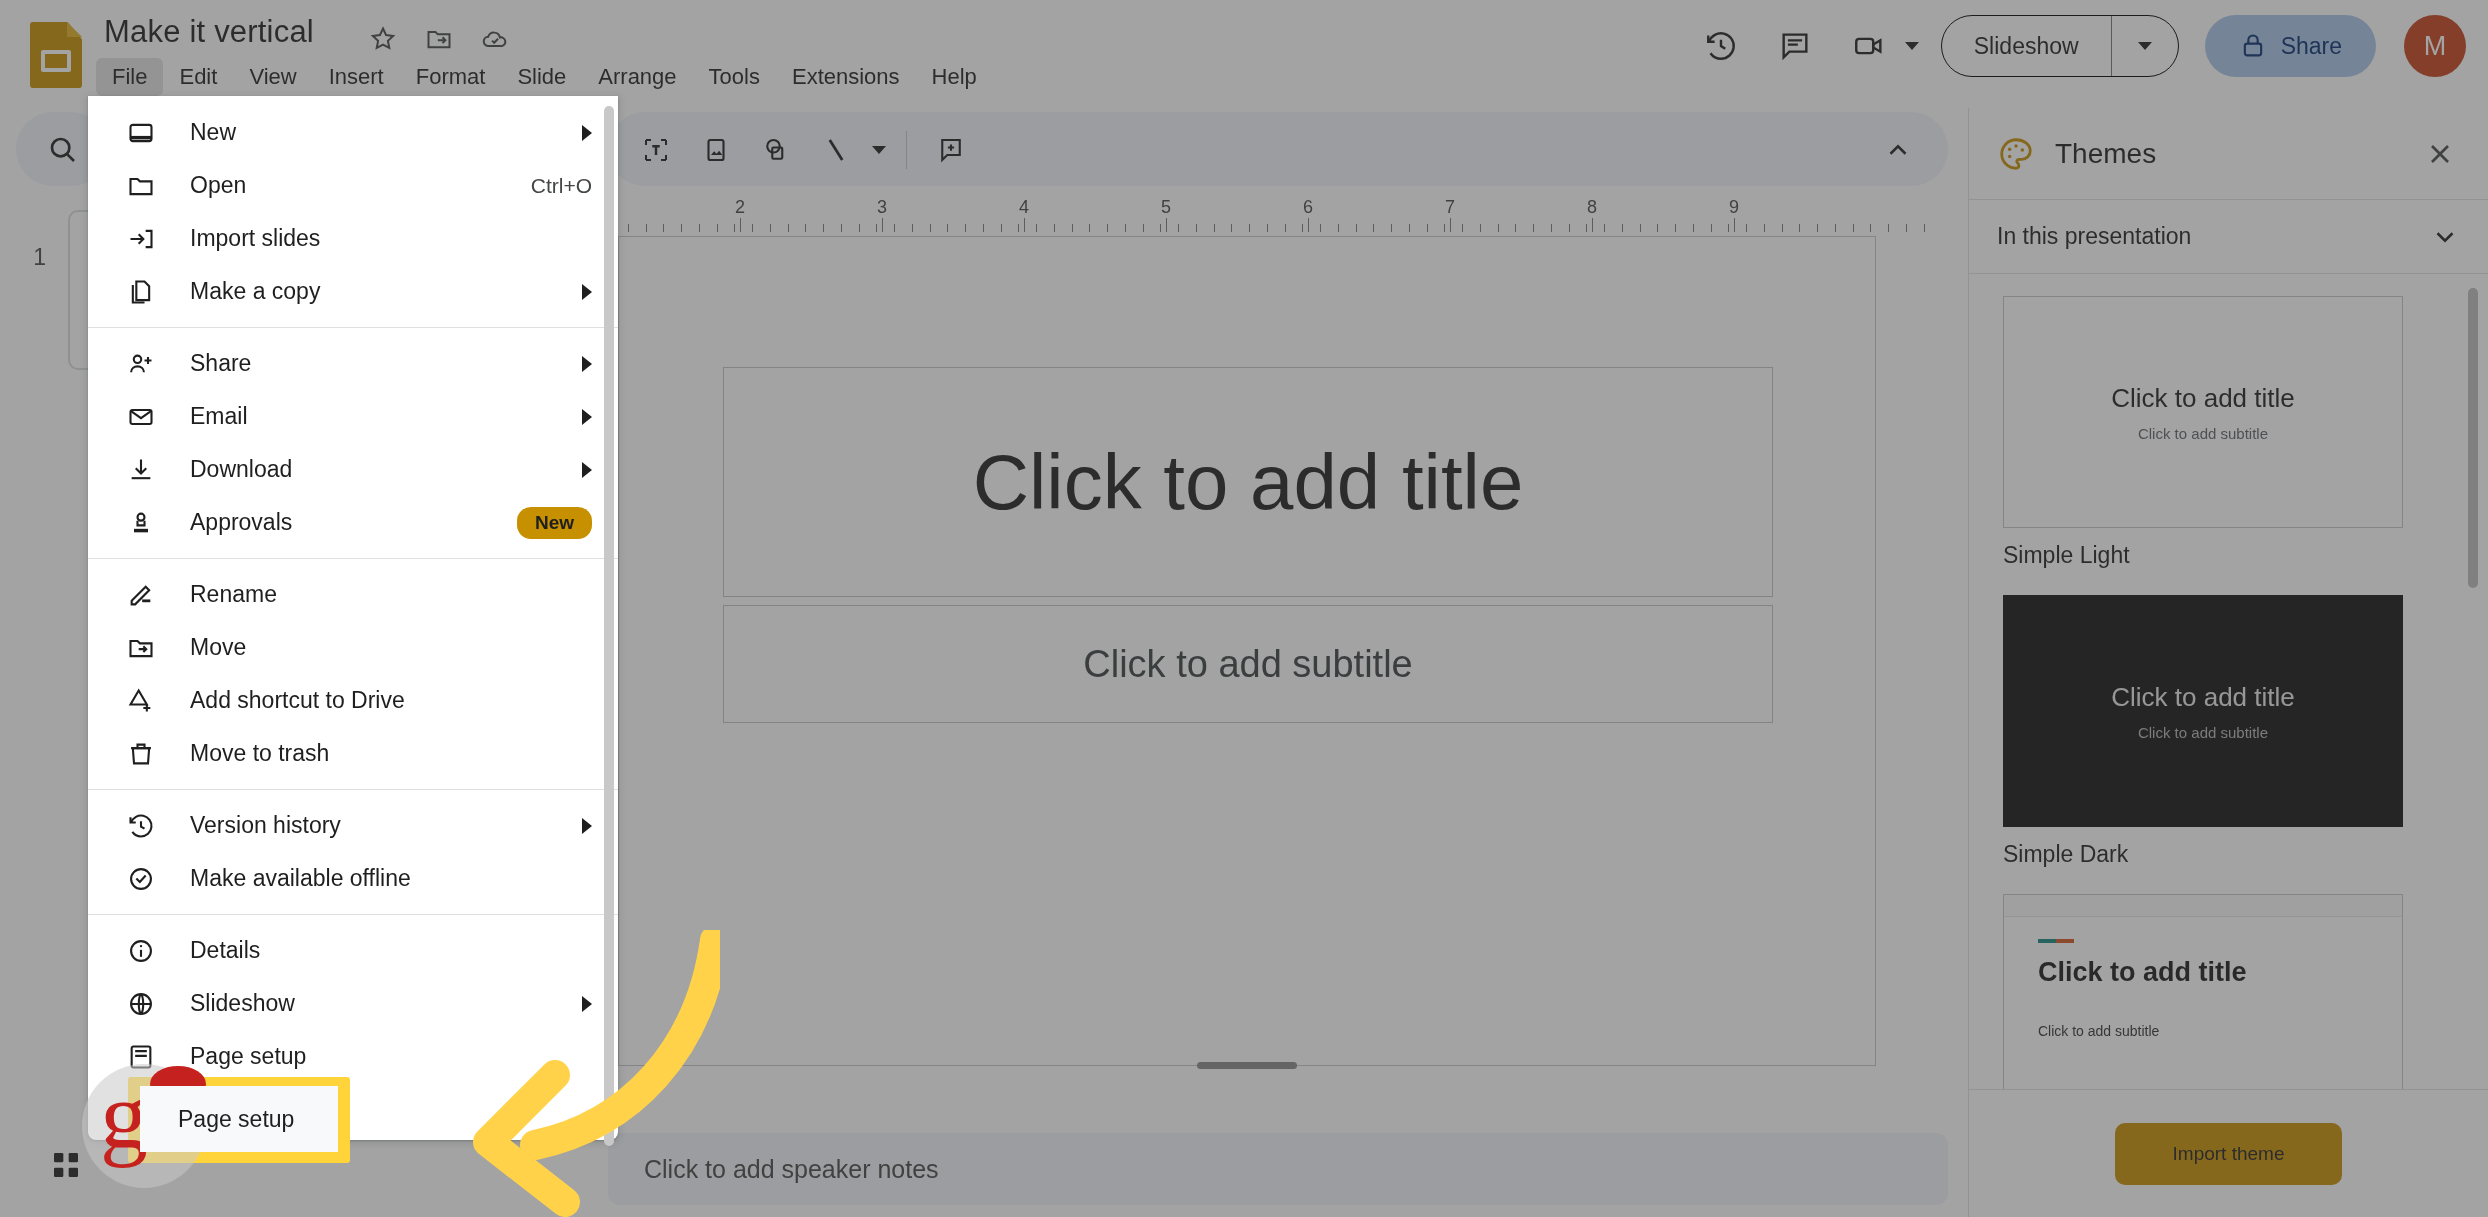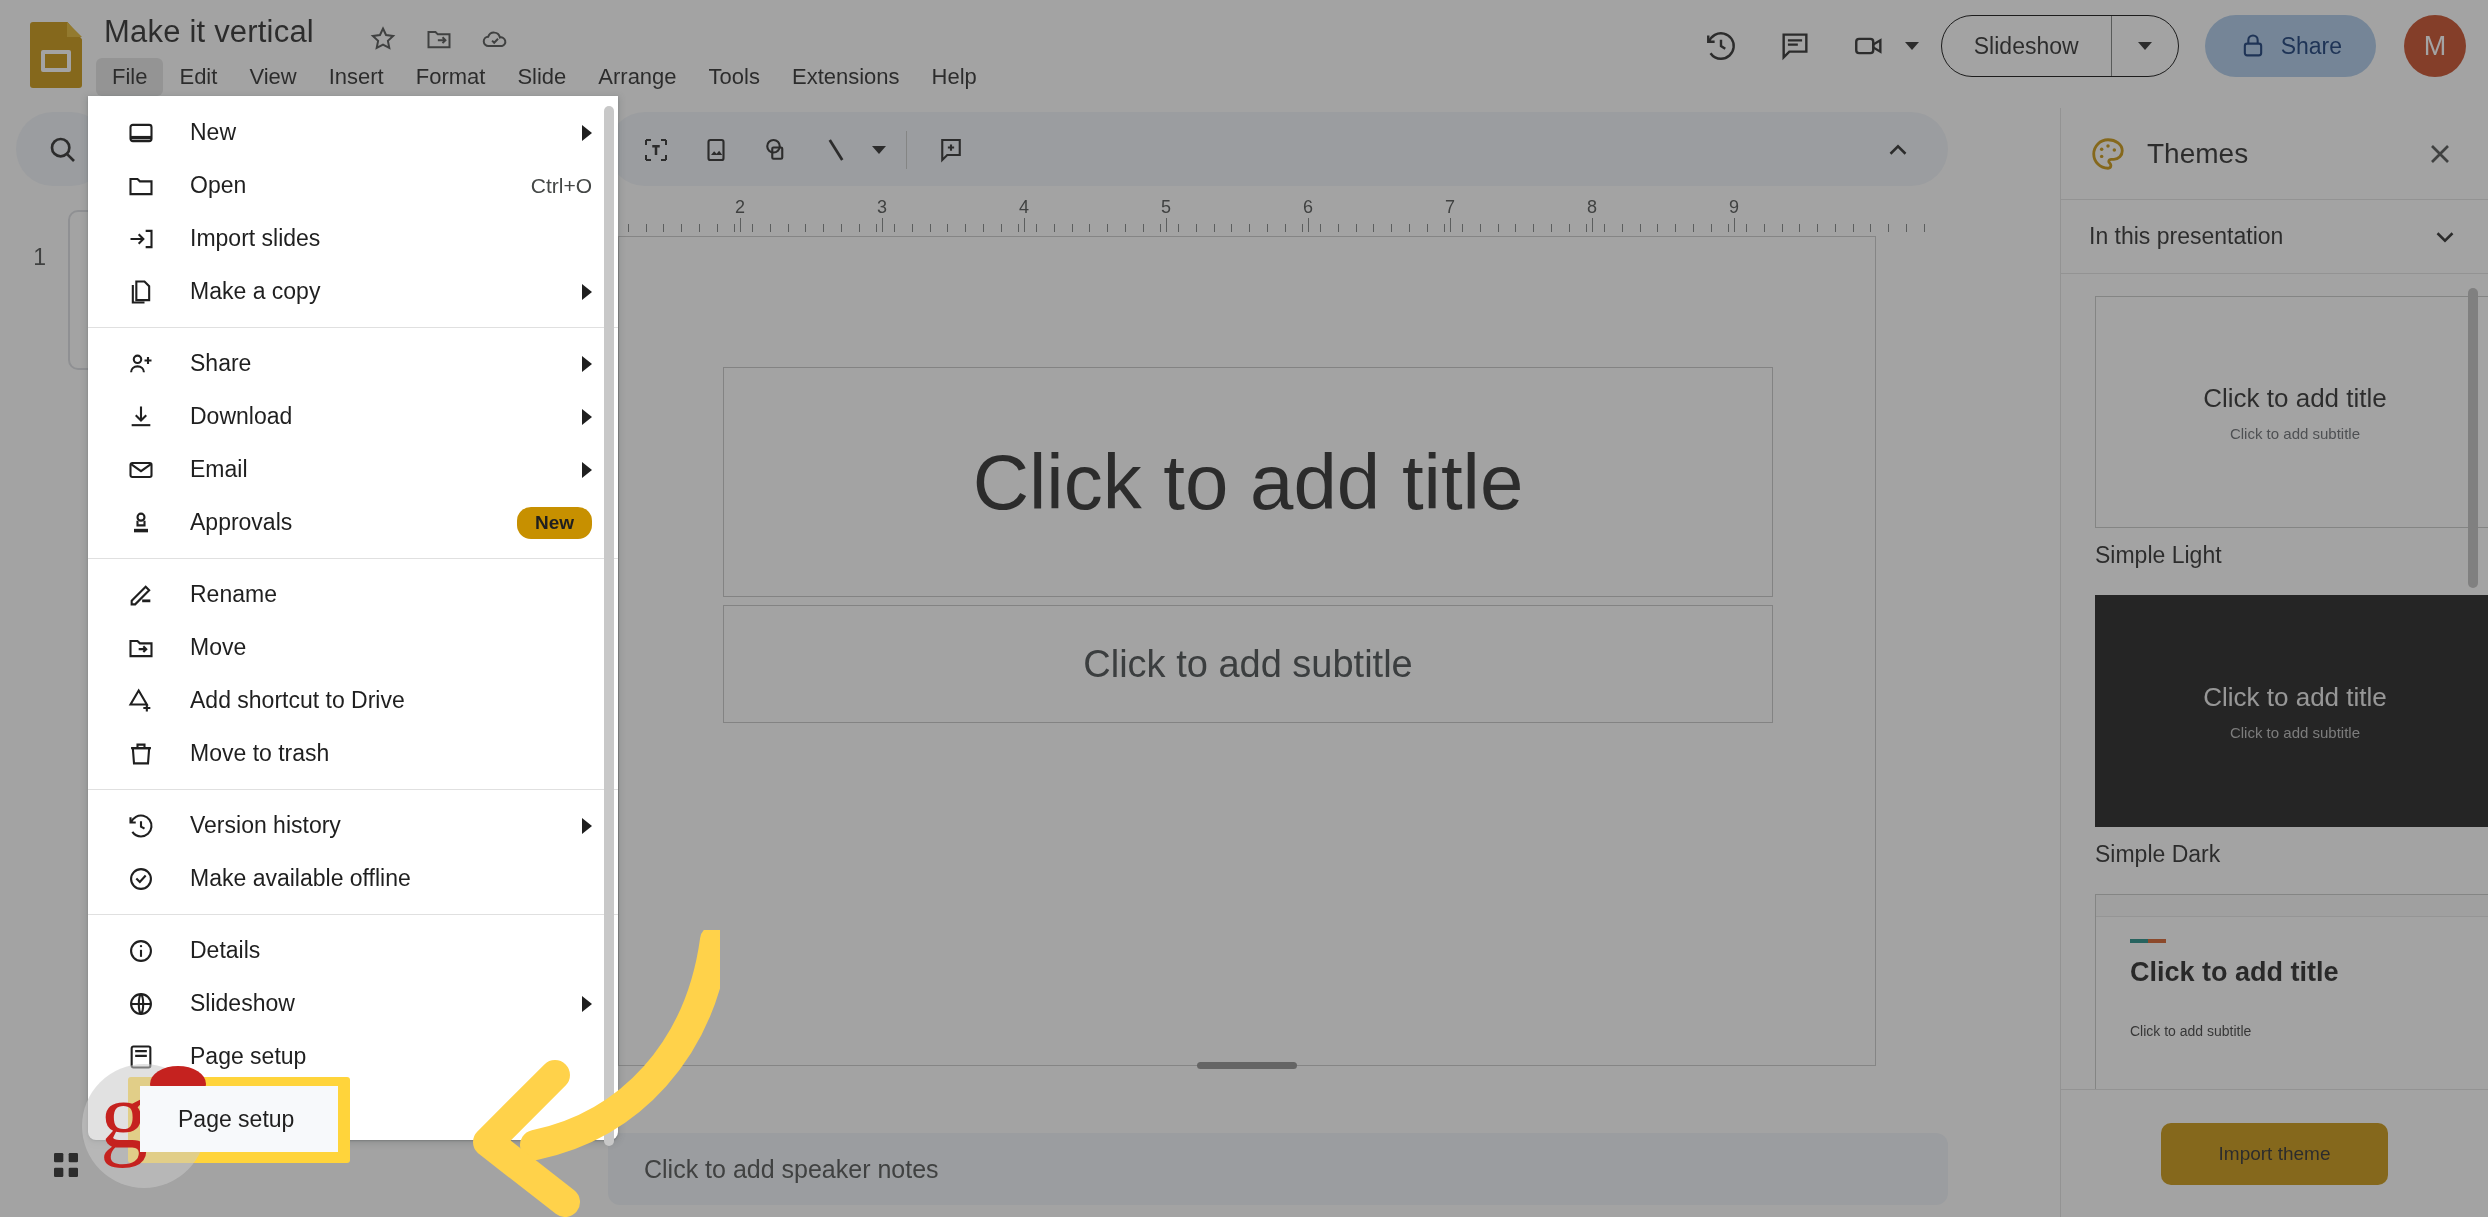--- a/index.html
+++ b/index.html
@@ -90,21 +90,21 @@
   
   .notes { position:absolute; left:608px; bottom:12px; width:1340px; height:72px; background:#f0f4f9;
      border-radius:12px; display:flex; align-items:center; padding-left:36px; font-size:25px; color:#444746; }
 
   
   .gridbtn { position:absolute; left:42px; bottom:28px; width:48px; height:48px; cursor:pointer;
      display:flex; align-items:center; justify-content:center; color:#1f1f1f; }
   .gridbtn svg { width:32px; height:32px; }
 
   
-  .themes { position:absolute; right:0; top:108px; width:428px; bottom:0; background:#fff; border-left:1px solid #e0e0e0; }
+  .themes { position:absolute; right:0; top:108px; width:520px; bottom:0; background:#fff; border-left:1px solid #e0e0e0; }
   .th-head { height:92px; display:flex; align-items:center; padding:0 28px; gap:20px; border-bottom:1px solid #e0e0e0;}
   .th-head .palette { width:38px;height:38px;color:#c79000; }
   .th-title { font-size:28px; color:#1f1f1f; flex:1; }
   .th-close { width:40px;height:40px;display:flex;align-items:center;justify-content:center;cursor:pointer;color:#444746;}
   .th-section { height:74px; display:flex; align-items:center; padding:0 28px; border-bottom:1px solid #e0e0e0; cursor:pointer;}
   .th-section .lbl { flex:1; font-size:23px; color:#1f1f1f; }
   .th-list { position:absolute; left:0; right:0; top:166px; bottom:128px; overflow:hidden; padding:22px 34px 0 34px; }
   .th-card { cursor:pointer; margin-bottom:10px; }
   .th-prev { width:400px; height:232px; border:1px solid #c4c7c5; position:relative; background:#fff; overflow:hidden; }
   .th-prev.dark { background:#121212; border-color:#121212; }
@@ -525,35 +525,35 @@
             <path d="M3.5 19c0-3 2.5-5 5.5-5s5.5 2 5.5 5"></path>
             <path d="M18 6v6M15 9h6"></path>
           </svg>
         </span>
       <span class="lb">Share</span>
       <span class="arrow"></span>
     </div>
     <div class="mi">
       <span class="ic">
           <svg viewBox="0 0 24 24" fill="none" stroke="currentColor" stroke-width="1.8">
+            <rect x="3" y="6" width="18" height="12" rx="1.5"></rect>
+            <path d="M3.5 7l8.5 6 8.5-6"></path>
+          </svg>
+        </span>
+      <span class="lb">Email</span>
+      <span class="arrow"></span>
+    </div>
+    <div class="mi">
+      <span class="ic">
+          <svg viewBox="0 0 24 24" fill="none" stroke="currentColor" stroke-width="1.8">
             <path d="M12 3v12m-4.5-4.5L12 15l4.5-4.5"></path>
             <path d="M4 19h16"></path>
           </svg>
         </span>
       <span class="lb">Download</span>
-      <span class="arrow"></span>
-    </div>
-    <div class="mi">
-      <span class="ic">
-          <svg viewBox="0 0 24 24" fill="none" stroke="currentColor" stroke-width="1.8">
-            <rect x="3" y="6" width="18" height="12" rx="1.5"></rect>
-            <path d="M3.5 7l8.5 6 8.5-6"></path>
-          </svg>
-        </span>
-      <span class="lb">Email</span>
       <span class="arrow"></span>
     </div>
     <div class="mi">
       <span class="ic">
           <svg viewBox="0 0 24 24" fill="none" stroke="currentColor" stroke-width="1.8">
             <circle cx="12" cy="7" r="3"></circle>
             <path d="M9 10v4h6v-4"></path>
             <rect x="6" y="17" width="12" height="3" fill="currentColor" stroke="none"></rect>
           </svg>
         </span>

